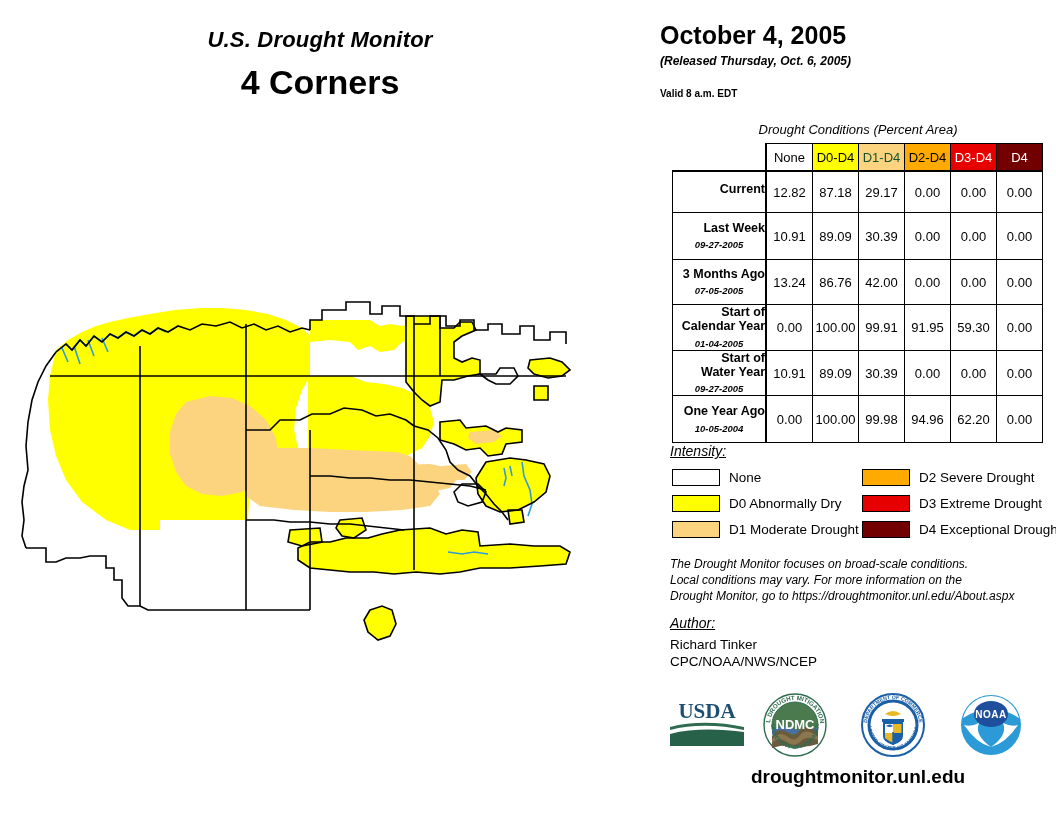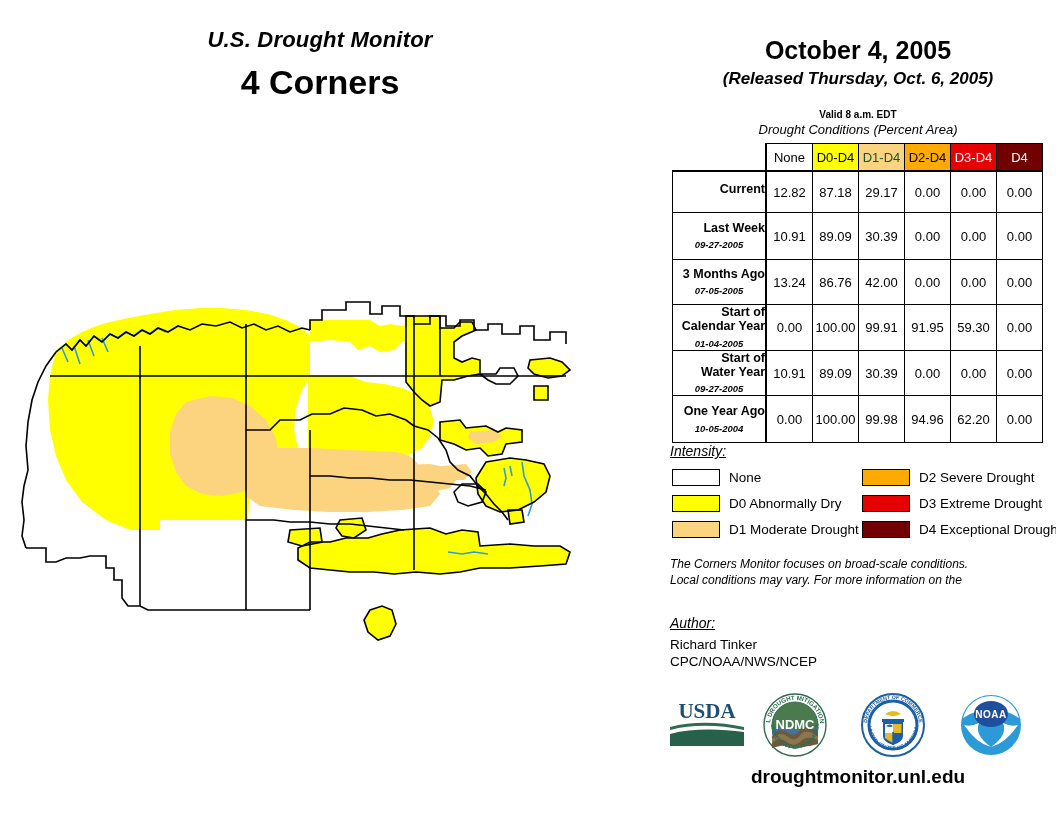--- a/index.html
+++ b/index.html
@@ -31,27 +31,27 @@
   }
   #sub-title {
     font-size: 34px;
     font-weight: bold;
     margin-top: 12px;
     line-height: 1.1;
   }
 
   
   #date-block {
-    left: 660px; top: 36px; width: 396px; text-align: center;
+    left: 660px; top: 21px; width: 396px; 
   }
   #date-line {
     font-size: 25px; font-weight: bold; line-height: 1.15;
   }
   #released-line {
-    font-size: 17px; font-weight: bold; font-style: italic; margin-top: 4px;
+    font-size: 12px; font-weight: bold; font-style: italic; margin-top: 4px;
   }
   #valid-line {
     font-size: 10px; font-weight: bold; margin-top: 20px;
   }
   #table-caption {
     left: 660px; top: 122px; width: 396px; text-align: center;
     font-size: 13px; font-style: italic;
   }
 
   
@@ -279,22 +279,23 @@
     <span class="swatch sw-d3"></span>
     <span class="legend-label">D3 Extreme Drought</span>
   </div>
   <div class="legend-item">
     <span class="swatch sw-d4"></span>
     <span class="legend-label">D4 Exceptional Drought</span>
   </div>
 </div>
 
 <div class="abs" id="disclaimer">
-  <div>The Corners Monitor focuses on broad-scale conditions.</div>
+  <div>The Drought Monitor focuses on broad-scale conditions.</div>
   <div>Local conditions may vary. For more information on the</div>
+  <div>Drought Monitor, go to https://droughtmonitor.unl.edu/About.aspx</div>
 </div>
 <div class="abs" id="author-heading">Author:</div>
 <div class="abs" id="author-name">Richard Tinker</div>
 <div class="abs" id="author-org">CPC/NOAA/NWS/NCEP</div>
 
 <div class="abs" id="logo-row">
 
   <svg class="logo" id="logo-usda" viewBox="0 0 78 52">
     <text x="39" y="22" text-anchor="middle" font-family="'Liberation Serif', serif" font-size="21" font-weight="bold" fill="#1d4f72" letter-spacing="0">USDA</text>
     <path d="M2 31 C25 25, 52 26, 76 31 L76 34 C52 29, 25 28, 2 34 Z" fill="#2e6b4f"></path>

